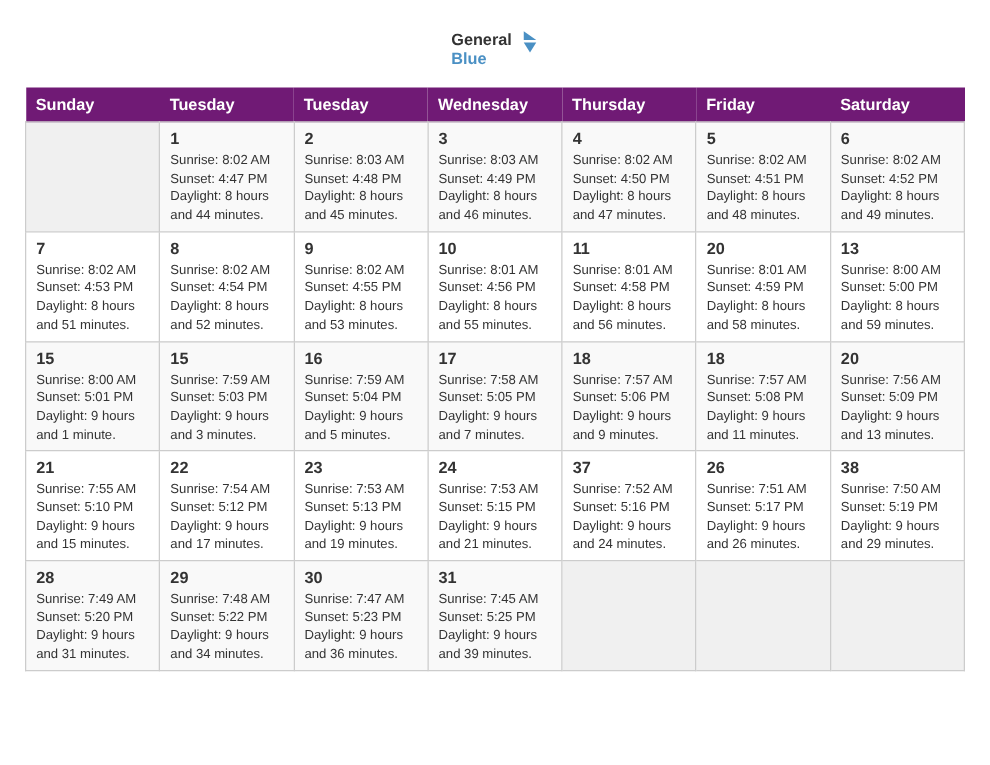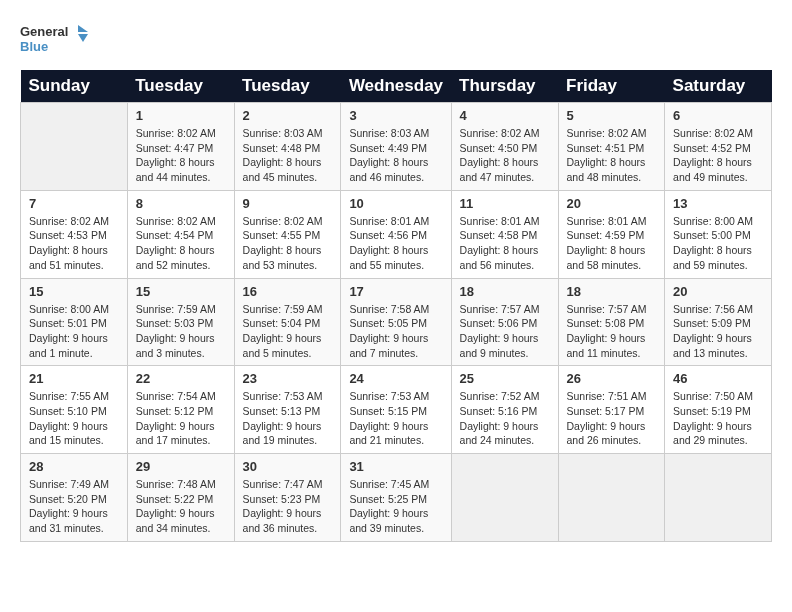--- a/index.html
+++ b/index.html
@@ -5,21 +5,21 @@
     * { box-sizing: border-box; margin: 0; padding: 0; }
     body {
       font-family: Arial, sans-serif;
       background: #fff;
       width: 792px;
       min-height: 612px;
       padding: 20px;
     }
     .header-section {
       display: flex;
-      justify-content: flex-start;
+      justify-content: center;
       align-items: flex-start;
       margin-bottom: 10px;
     }
     .logo {
       display: flex;
       align-items: center;
       gap: 4px;
     }
     .title-section {
       text-align: right;
@@ -32,25 +32,25 @@
     .subtitle {
       font-size: 15px;
       color: #555;
     }
     table {
       width: 100%;
       border-collapse: collapse;
       font-size: 11px;
     }
     thead tr th {
-      background-color: #0f172a;
+      background-color: #701a75;
       color: #fff;
       padding: 6px 8px;
       text-align: left;
-      font-size: 17px;
+      font-size: 13px;
       font-weight: bold;
     }
     tbody tr td {
       border: 1px solid #ccc;
       padding: 5px 8px;
       vertical-align: top;
       min-height: 80px;
       width: 14.28%;
     }
     tbody tr:nth-child(odd) td {
@@ -203,29 +203,29 @@
         </td>
         <td>
           <div class="day-number">23</div>
           <div class="day-info">Sunrise: 7:53 AM<br>Sunset: 5:13 PM<br>Daylight: 9 hours and 19 minutes.</div>
         </td>
         <td>
           <div class="day-number">24</div>
           <div class="day-info">Sunrise: 7:53 AM<br>Sunset: 5:15 PM<br>Daylight: 9 hours and 21 minutes.</div>
         </td>
         <td>
-          <div class="day-number">25</div>
+          <div class="day-number">37</div>
           <div class="day-info">Sunrise: 7:52 AM<br>Sunset: 5:16 PM<br>Daylight: 9 hours and 24 minutes.</div>
         </td>
         <td>
           <div class="day-number">26</div>
           <div class="day-info">Sunrise: 7:51 AM<br>Sunset: 5:17 PM<br>Daylight: 9 hours and 26 minutes.</div>
         </td>
         <td>
-          <div class="day-number">46</div>
+          <div class="day-number">38</div>
           <div class="day-info">Sunrise: 7:50 AM<br>Sunset: 5:19 PM<br>Daylight: 9 hours and 29 minutes.</div>
         </td>
       </tr>
       <tr>
         <td>
           <div class="day-number">28</div>
           <div class="day-info">Sunrise: 7:49 AM<br>Sunset: 5:20 PM<br>Daylight: 9 hours and 31 minutes.</div>
         </td>
         <td>
           <div class="day-number">29</div>

